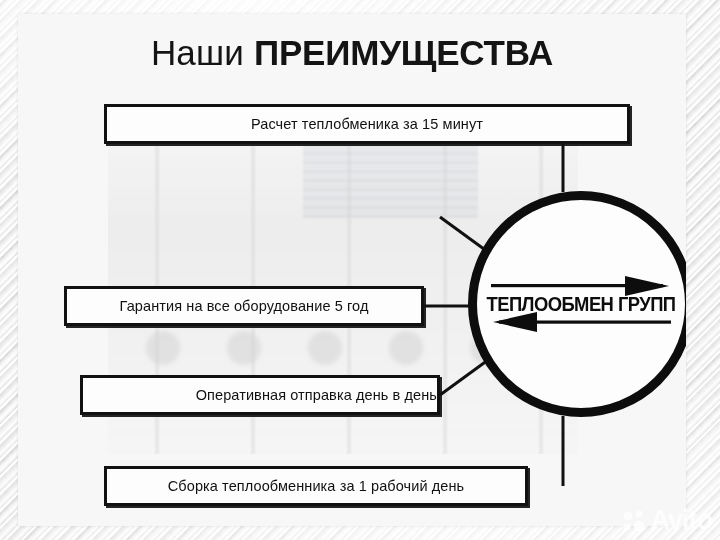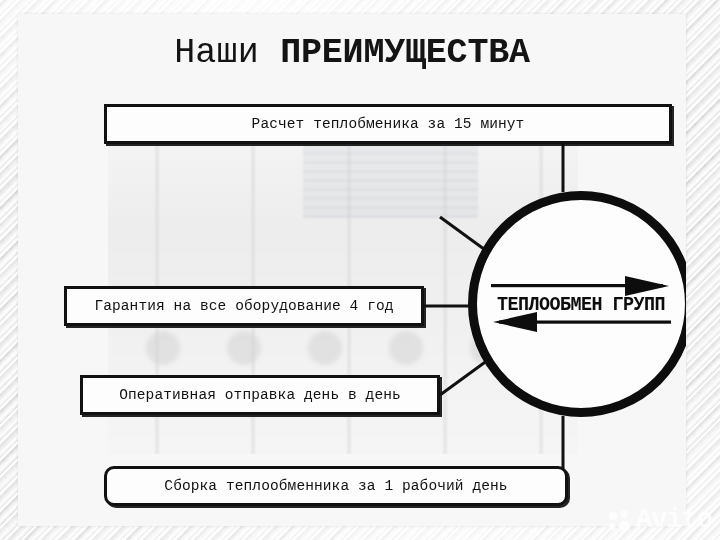--- a/index.html
+++ b/index.html
@@ -9,21 +9,20 @@
     width:720px; height:540px;
     overflow:hidden;
     font-family:"Liberation Sans", sans-serif;
   }
 
   #stage {
     position:relative;
     width:720px; height:540px;
     background:#7f1d1d;
     overflow:hidden;
-    font-family:Liberation Mono, monospace;
   }
 
   
   .metal-bg {
     position:absolute; inset:0;
     background:
       repeating-linear-gradient(135deg,
         rgba(255,255,255,0.95) 0px,
         rgba(255,255,255,0.95) 2px,
         rgba(196,196,196,0.75) 3px,
@@ -141,25 +140,25 @@
     justify-content:center;
     box-shadow:2px 2px 0 rgba(17,17,17,0.92);
   }
   .fbox span {
     font-size:14.5px;
     color:#111;
     white-space:nowrap;
     letter-spacing:0.1px;
   }
 
-  #box-0 { left:86px;  top:90px;  width:568px; height:40px; }
+  #box-0 { left:86px;  top:90px;  width:526px; height:40px; }
   #box-1 { left:62px;  top:183px; width:360px; height:40px; }
   #box-2 { left:46px;  top:272px; width:360px; height:40px; }
-  #box-3 { left:62px;  top:361px; width:360px; height:40px; }
-  #box-4 { left:86px;  top:452px; width:464px; height:40px;border-radius:10px; }
+  #box-3 { left:62px;  top:361px; width:360px; height:40px;justify-content:flex-end; }
+  #box-4 { left:86px;  top:452px; width:424px; height:40px; }
 
   
   .logo-wrap {
     position:absolute;
     left:450px; top:177px;
     width:226px; height:226px;
   }
   .logo-ring {
     position:absolute; inset:0;
     border:9px solid #0d0d0d;
@@ -234,21 +233,21 @@
 
         <path d="M 422 381 L 470 346" stroke="#111" stroke-width="3" fill="none"></path>
 
         <path d="M 545 472 L 545 402" stroke="#111" stroke-width="3" fill="none"></path>
       </svg>
 
       <div class="fbox" id="box-0">
         <span>Расчет теплобменика за 15 минут</span>
       </div>
       <div class="fbox" id="box-2">
-        <span>Гарантия на все оборудование 4 год</span>
+        <span>Гарантия на все оборудование 5 год</span>
       </div>
       <div class="fbox" id="box-3">
         <span>Оперативная отправка день в день</span>
       </div>
       <div class="fbox" id="box-4">
         <span>Сборка теплообменника за 1 рабочий день</span>
       </div>
 
       <div class="logo-wrap">
         <div class="logo-ring"></div>

